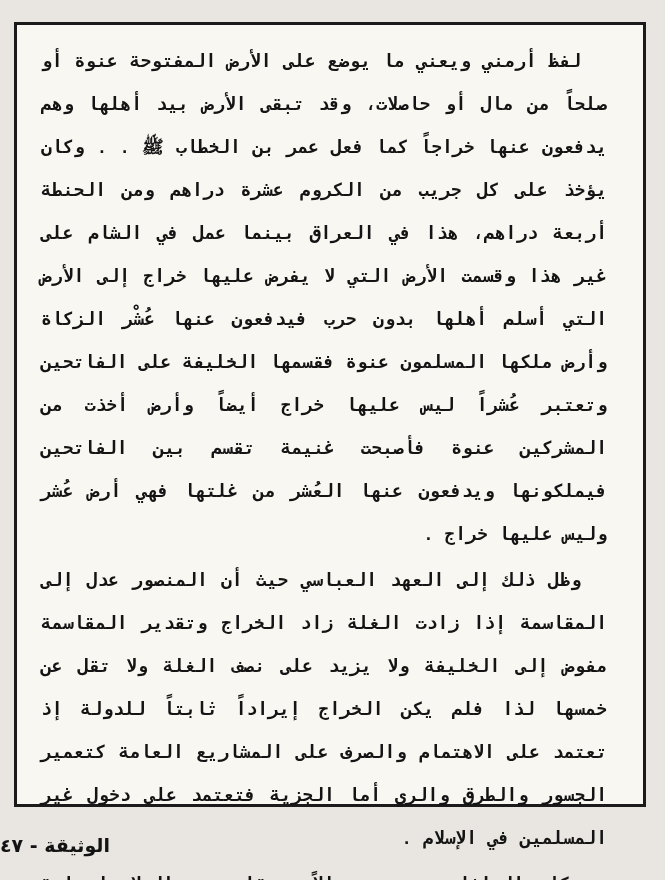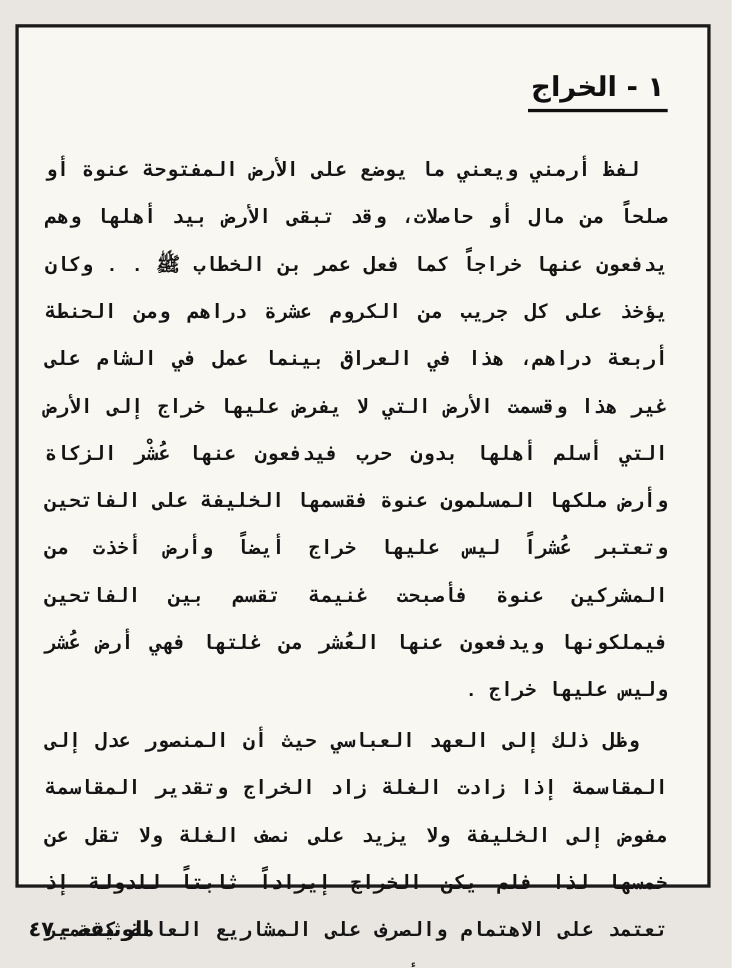--- a/index.html
+++ b/index.html
@@ -48,21 +48,21 @@
     line-height: 43px;
     text-align: justify;
   }
   .doc-body p {
     margin: 0 0 3px 0;
     text-indent: 26px;
     font-family: Liberation Mono, monospace;
   }
   .page-footer {
     position: absolute;
-    left: 26px;
+    left: 0;
     top: 834px;
     width: 635px;
     display: flex;
     justify-content: space-between;
     align-items: flex-start;
   }
   .footer-arabic {
     direction: rtl;
     font-size: 19px;
     font-weight: bold;
@@ -75,23 +75,20 @@
     font-weight: bold;
     letter-spacing: 0.5px;
     color: #131313;
     margin-right: 32px;
   }
 </style>
 </head>
 <body>
 
 <div class="page-frame">
-  <div class="title-row">
-    <h1 class="doc-title">١ - الخراج</h1>
-  </div>
   <div class="doc-body">
     <p>لفظ أرمني ويعني ما يوضع على الأرض المفتوحة عنوة أو صلحاً من مال أو حاصلات، وقد تبقى الأرض بيد أهلها وهم يدفعون عنها خراجاً كما فعل عمر بن الخطاب ﷺ . . وكان يؤخذ على كل جريب من الكروم عشرة دراهم ومن الحنطة أربعة دراهم، هذا في العراق بينما عمل في الشام على غير هذا وقسمت الأرض التي لا يفرض عليها خراج إلى الأرض التي أسلم أهلها بدون حرب فيدفعون عنها عُشْر الزكاة وأرض ملكها المسلمون عنوة فقسمها الخليفة على الفاتحين وتعتبر عُشراً ليس عليها خراج أيضاً وأرض أخذت من المشركين عنوة فأصبحت غنيمة تقسم بين الفاتحين فيملكونها ويدفعون عنها العُشر من غلتها فهي أرض عُشر وليس عليها خراج .</p>
     <p>وظل ذلك إلى العهد العباسي حيث أن المنصور عدل إلى المقاسمة إذا زادت الغلة زاد الخراج وتقدير المقاسمة مفوض إلى الخليفة ولا يزيد على نصف الغلة ولا تقل عن خمسها لذا فلم يكن الخراج إيراداً ثابتاً للدولة إذ تعتمد على الاهتمام والصرف على المشاريع العامة كتعمير الجسور والطرق والري أما الجزية فتعتمد على دخول غير المسلمين في الإسلام .</p>
     <p>وكان الخلفاء يعينون عمالاً مستقلين عن الولاة لجباية الخراج لدفع أرزاق الجند والمصالح العامة ويرسلون الباقي إلى بيت المال ويشترط في عامل الخراج أن يكون فقيهاً عالماً عفيفاً مشاوراً لأهل الرأي لا يخاف في الله لومة لائم ولا جور حاكم .</p>
   </div>
 </div>
 
 <div class="page-footer">
   <span class="footer-arabic">الوثيقة - ٤٧</span>
 </div>

